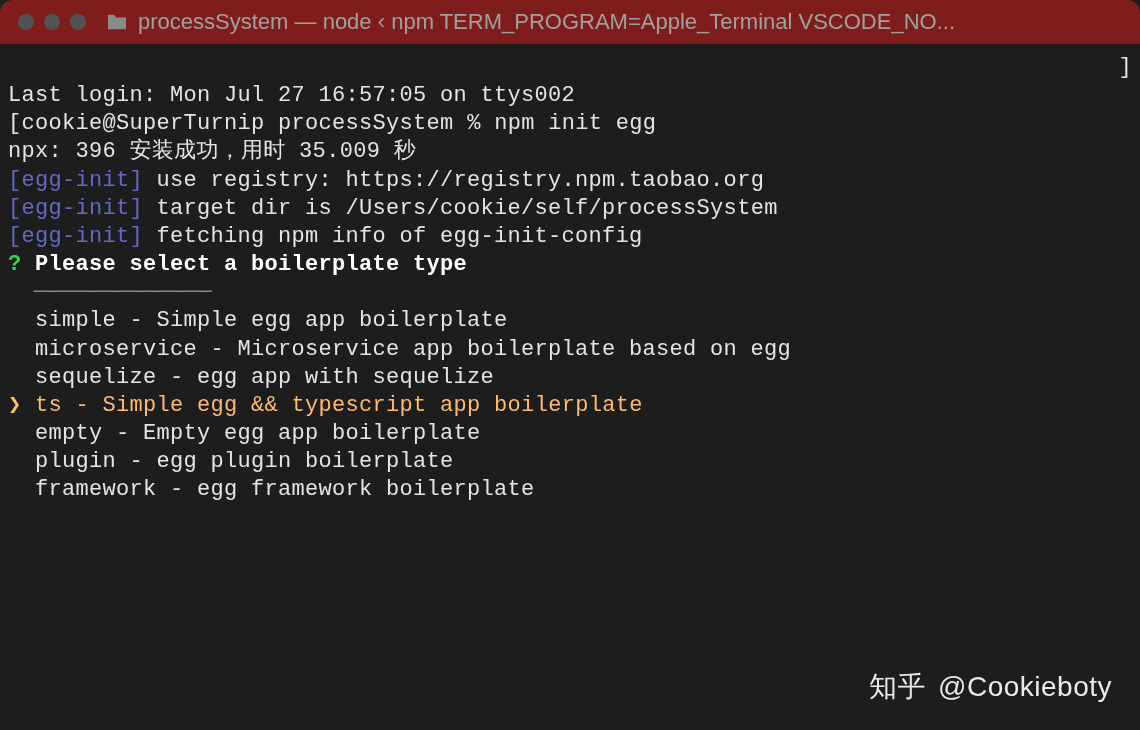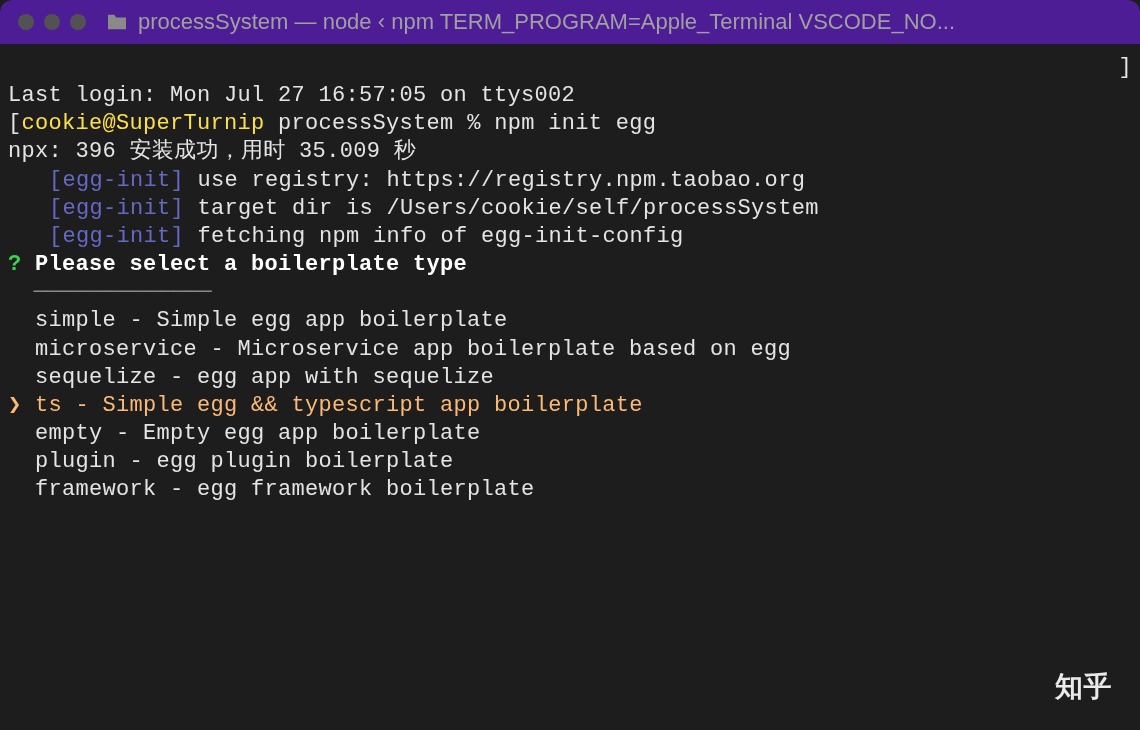--- a/index.html
+++ b/index.html
@@ -12,21 +12,21 @@
       height: 730px;
       background: #1d1d1d;
       font-family: "SF Mono", Menlo, Monaco, "Courier New", monospace;
       font-size: 22px;
       overflow: hidden;
       position: relative;
       border-radius: 12px;
     }
     .titlebar {
       height: 44px;
-      background: #4c1d95;
+      background: #7f1d1d;
       display: flex;
       align-items: center;
       padding: 0 18px;
       gap: 10px;
       border-top-left-radius: 12px;
       border-top-right-radius: 12px;
     }
     .traffic-lights {
       display: flex;
       gap: 10px;
@@ -64,23 +64,23 @@
       color: #e4e4e4;
       line-height: 1.28;
       white-space: pre;
       font-size: 22px;
       letter-spacing: 0.3px;
     }
     .line {
       display: block;
     }
     .bracket { color: #e4e4e4; }
-    .prompt-user { color: #fde047; }
+    .prompt-user { color: #e5e5e5; }
     .command { color: #e4e4e4; }
-    .egg-init-tag { color: #6369c5; margin-left: 41px; }
+    .egg-init-tag { color: #6369c5; }
     .question-mark { color: #39d353; font-weight: bold; }
     .bold { font-weight: bold; color: #ffffff; margin-top: 35px; }
     .underline-sep {
       color: #888;
       letter-spacing: -0.5px;
     }
     .selected {
       color: #fdba74;
     }
     .right-bracket {
@@ -95,21 +95,21 @@
       right: 28px;
       color: #eaeaea;
       font-family: -apple-system, BlinkMacSystemFont, "PingFang SC", "Helvetica Neue", sans-serif;
       font-size: 28px;
       display: flex;
       align-items: center;
       gap: 12px;
       letter-spacing: 0.5px;
     }
     .zhihu-logo {
-      font-weight: 700;
+      font-weight: 400;
       font-size: 28px;
     }
   </style>
 </head>
 <body>
 
 <div class="titlebar">
   <div class="traffic-lights">
     <div class="traffic-light"></div>
     <div class="traffic-light"></div>
@@ -128,13 +128,14 @@
     </span>
   </div>
 </div>
 
 <div class="terminal-body">
 <span class="line">Last login: Mon Jul 27 16:57:05 on ttys002</span><span class="line"><span class="bracket">[</span><span class="prompt-user">cookie@SuperTurnip</span> <span>processSystem</span> <span>%</span> <span class="command">npm init egg</span></span><span class="right-bracket">]</span><span class="line">npx: 396 安装成功，用时 35.009 秒</span><span class="line"><span class="egg-init-tag">[egg-init]</span><span> use registry: https://registry.npm.taobao.org</span></span><span class="line"><span class="egg-init-tag">[egg-init]</span><span> target dir is /Users/cookie/self/processSystem</span></span><span class="line"><span class="egg-init-tag">[egg-init]</span><span> fetching npm info of egg-init-config</span></span><span class="line"><span class="question-mark">?</span> <span class="bold">Please select a boilerplate type</span></span><span class="line underline-sep">  ──────────────</span><div id="options-container"><span class="line">  simple - Simple egg app boilerplate</span><span class="line">  microservice - Microservice app boilerplate based on egg</span><span class="line">  sequelize - egg app with sequelize</span><span class="line selected">❯ ts - Simple egg &amp;&amp; typescript app boilerplate</span><span class="line">  empty - Empty egg app boilerplate</span><span class="line">  plugin - egg plugin boilerplate</span><span class="line">  framework - egg framework boilerplate</span></div>
 </div>
 
 <div class="watermark">
   <span class="zhihu-logo">知乎</span>
+  <span>@Cookieboty</span>
 </div>
 
 </body></html>

